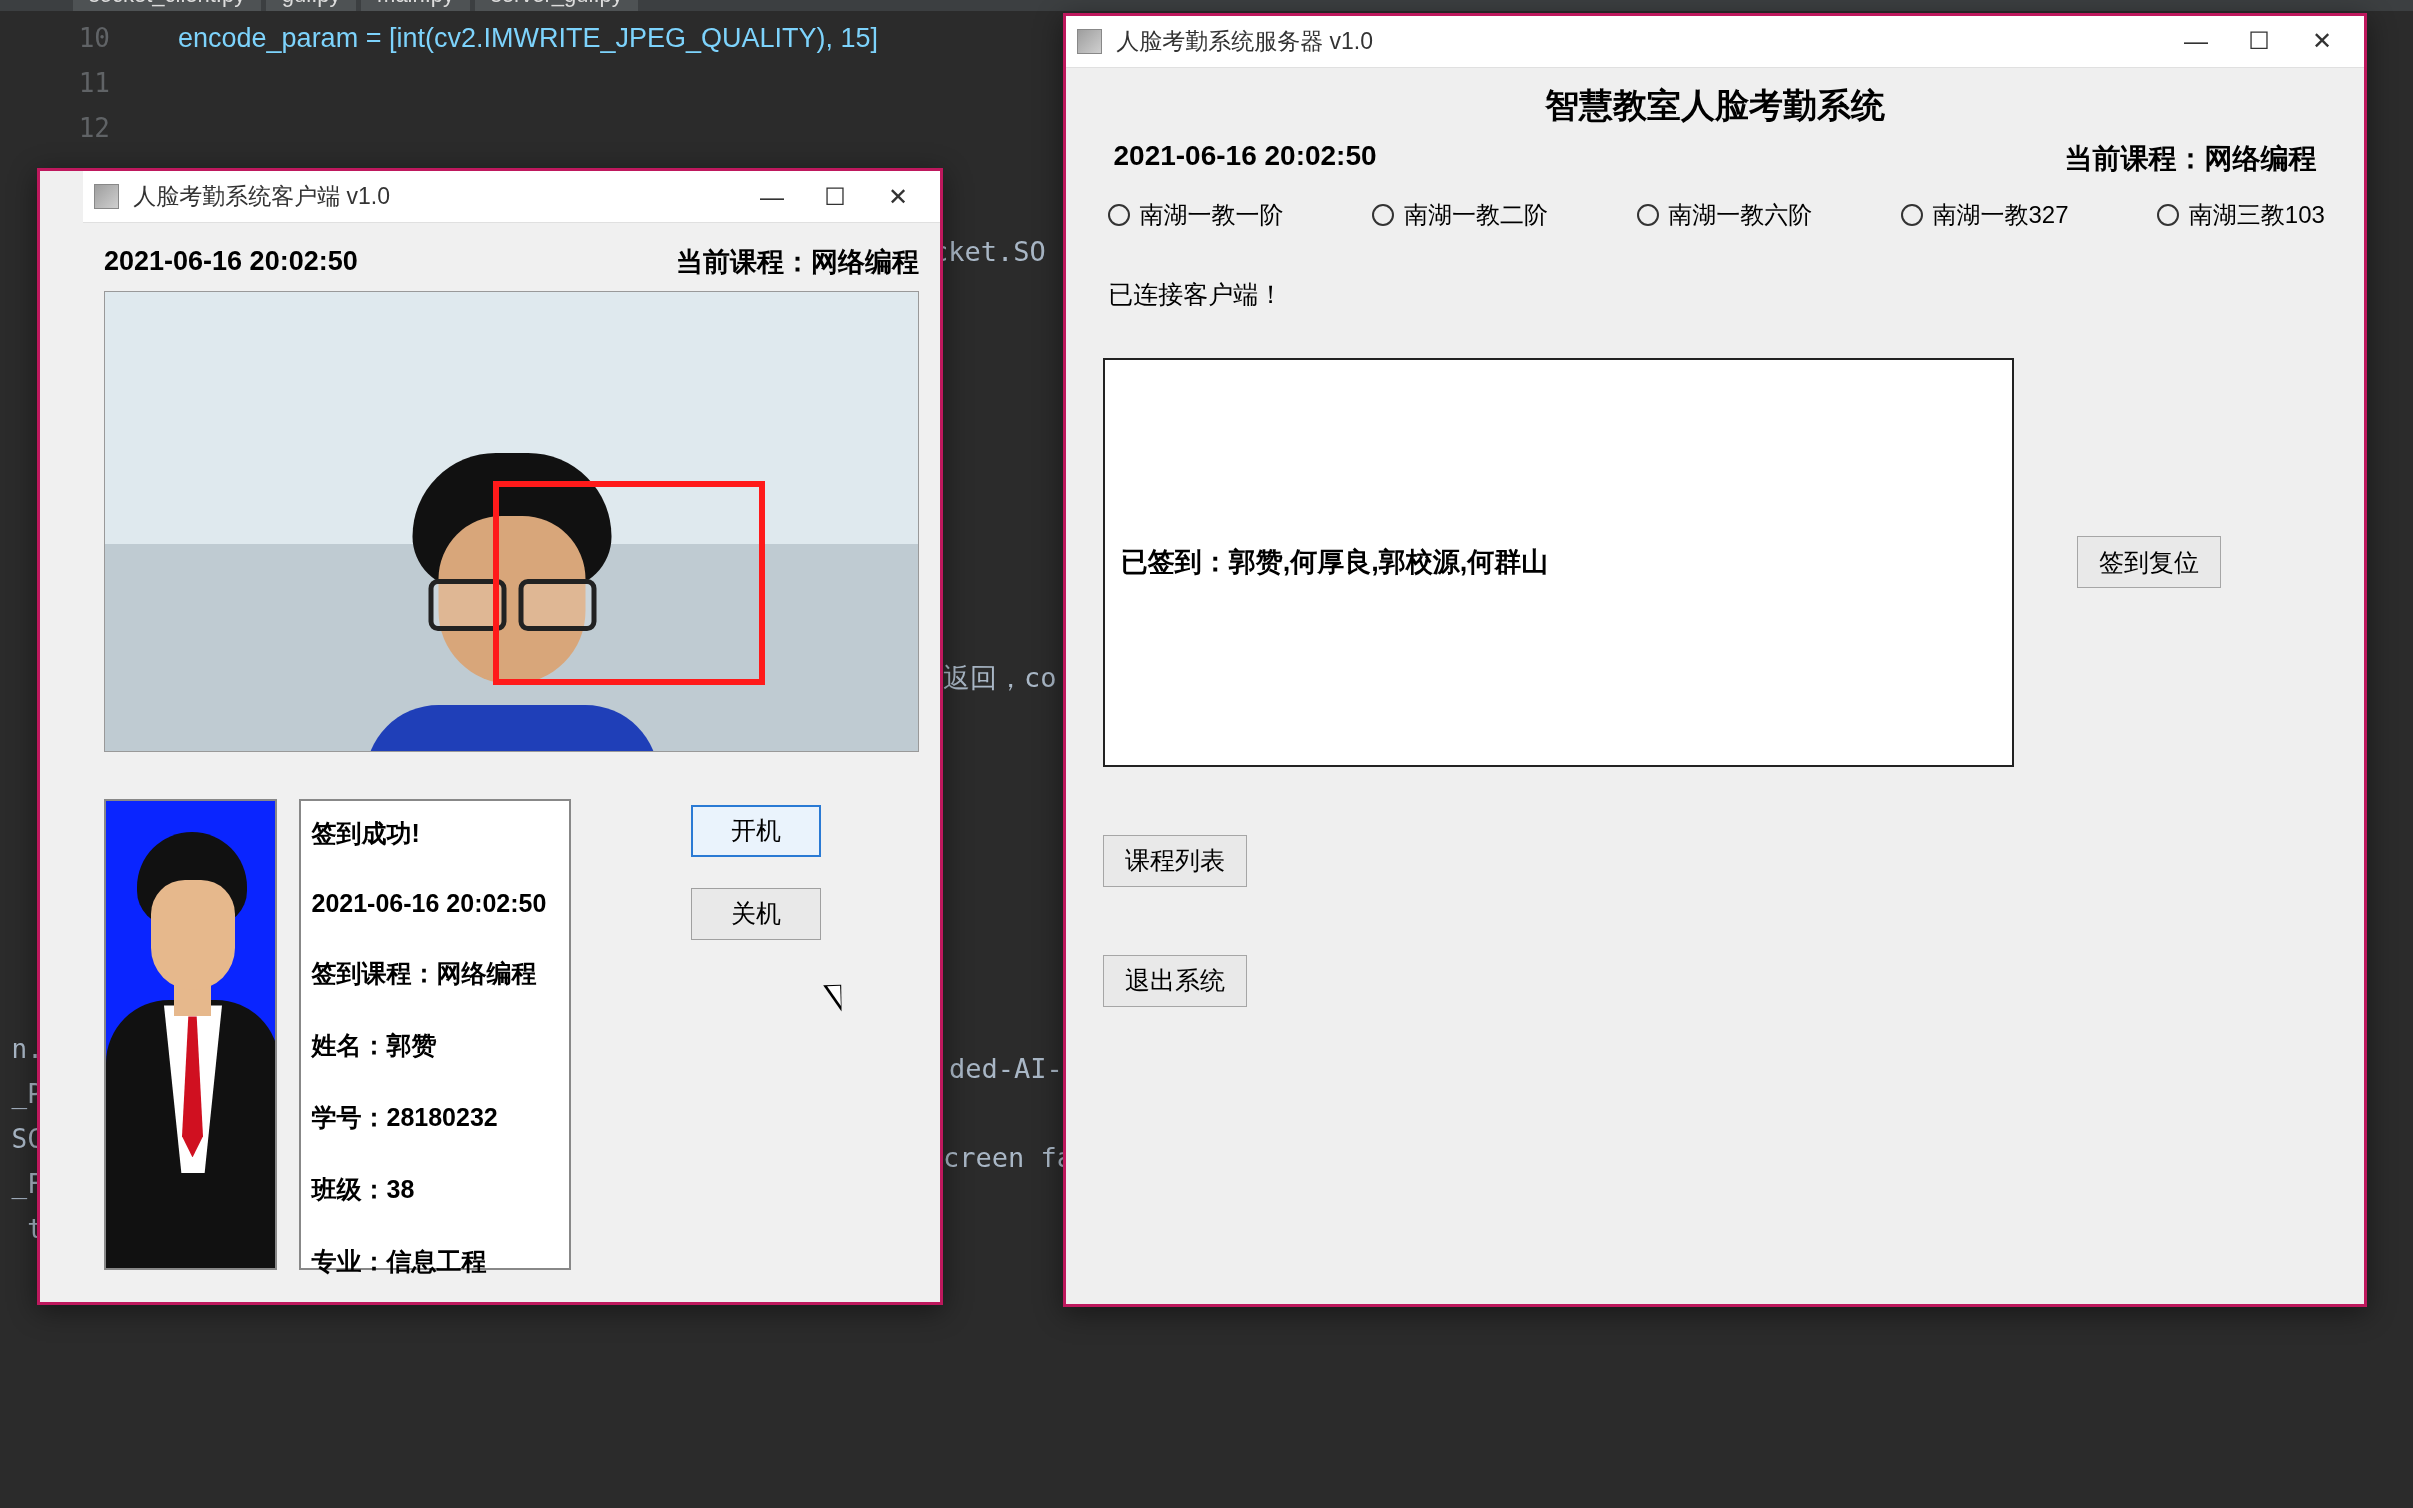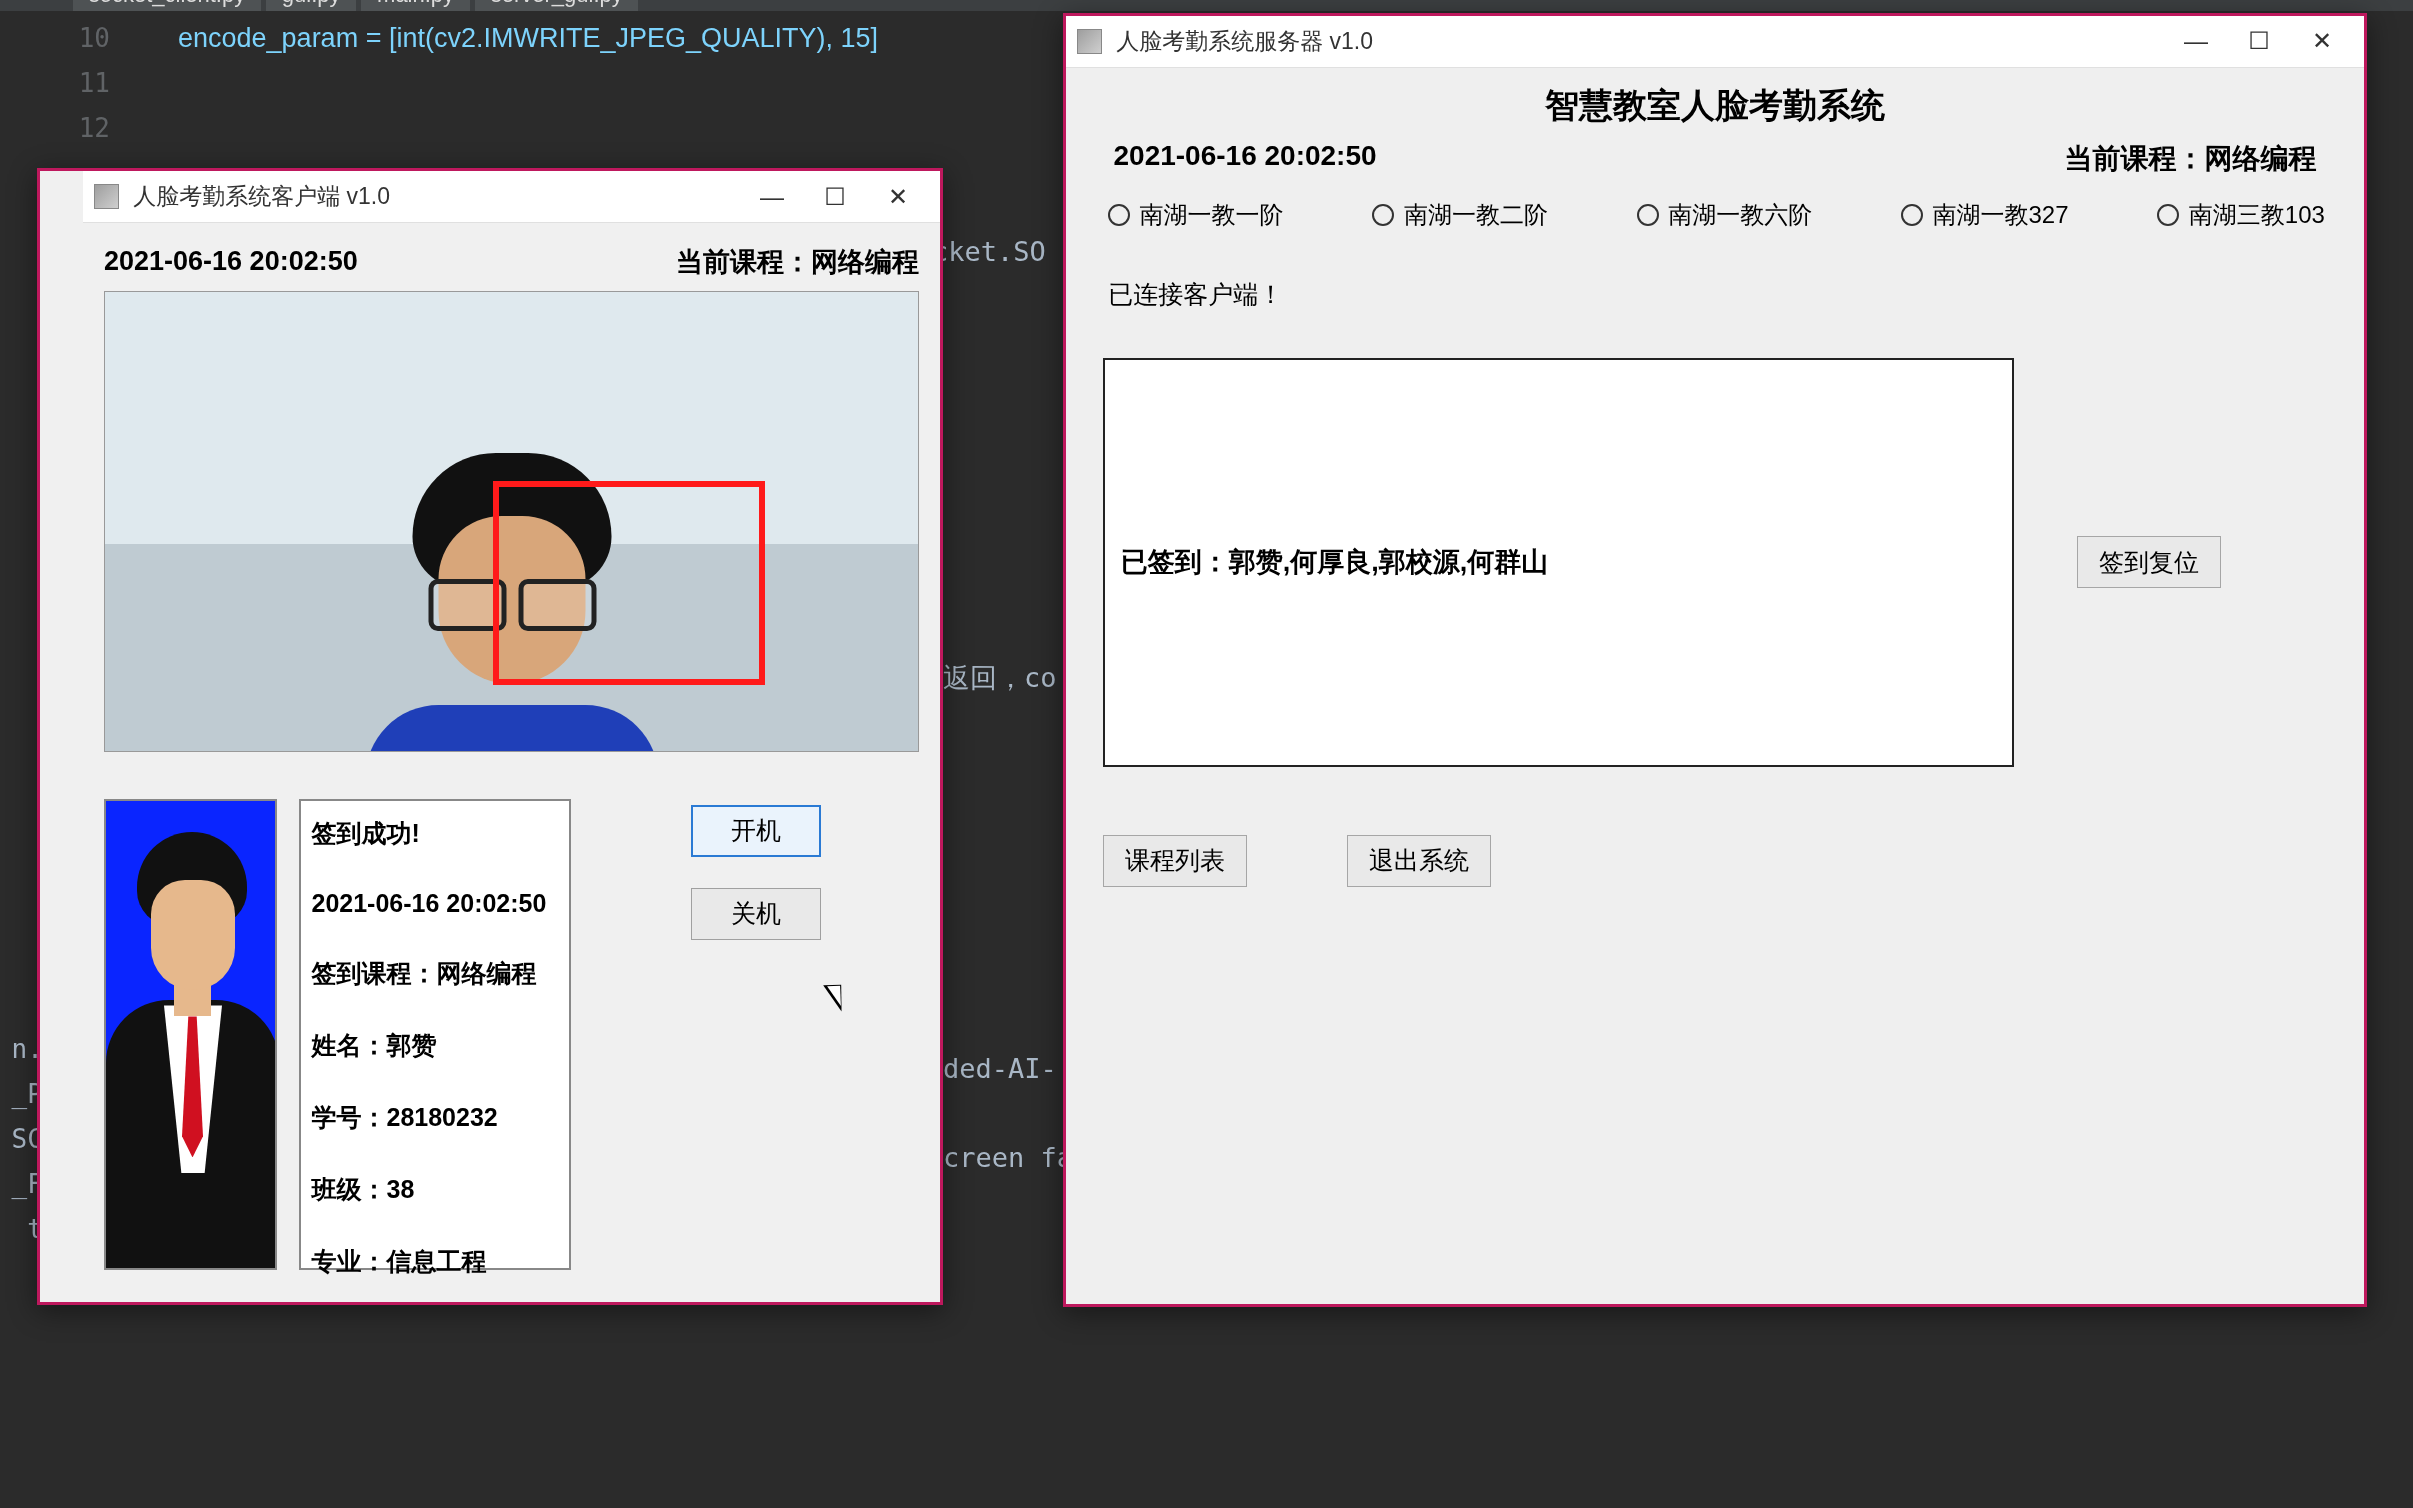--- a/index.html
+++ b/index.html
@@ -222,21 +222,21 @@
     <div class="ide-tab">server_gui.py</div>
   </div>
   <div class="ide-gutter">
     <div>10</div>
     <div>11</div>
     <div>12</div>
   </div>
   <div class="ide-code">encode_param = [int(cv2.IMWRITE_JPEG_QUALITY), 15]</div>
   <div class="ide-code-frag" style="top:236px; left:932px;">cket.SO</div>
   <div class="ide-code-frag" style="top:660px; left:943px;">返回，co</div>
-  <div class="ide-code-frag" style="top:1053px; left:943px;">ded-AI-</div>
+  <div class="ide-code-frag" style="top:1053px; left:943px;padding-left:6px;">ded-AI-</div>
   <div class="ide-code-frag" style="top:1142px; left:943px;">creen fa</div>
   <div class="term"><span>n.e</span>
 <span>_PI</span>
 <span>SCA</span>
 <span>_FA</span>
 <span> to</span></div>
 </div>
 
 <div id="win-client" class="window">
   <div class="titlebar">
@@ -330,20 +330,20 @@
     <div class="server-row-flex">
       <div class="big-box">
         <span>已签到：郭赞,何厚良,郭校源,何群山</span>
       </div>
       <div class="side-btn">签到复位</div>
     </div>
 
     <div class="gap-v"></div>
 
     <div class="server-row-flex">
-      <div style="display:flex; flex-direction:row; gap:100px;">
+      <div style="display:flex; flex-direction:column; gap:68px;">
         <div class="side-btn">课程列表</div>
         <div class="side-btn">退出系统</div>
       </div>
     </div>
   </div>
 </div>
 
 
 </body></html>

